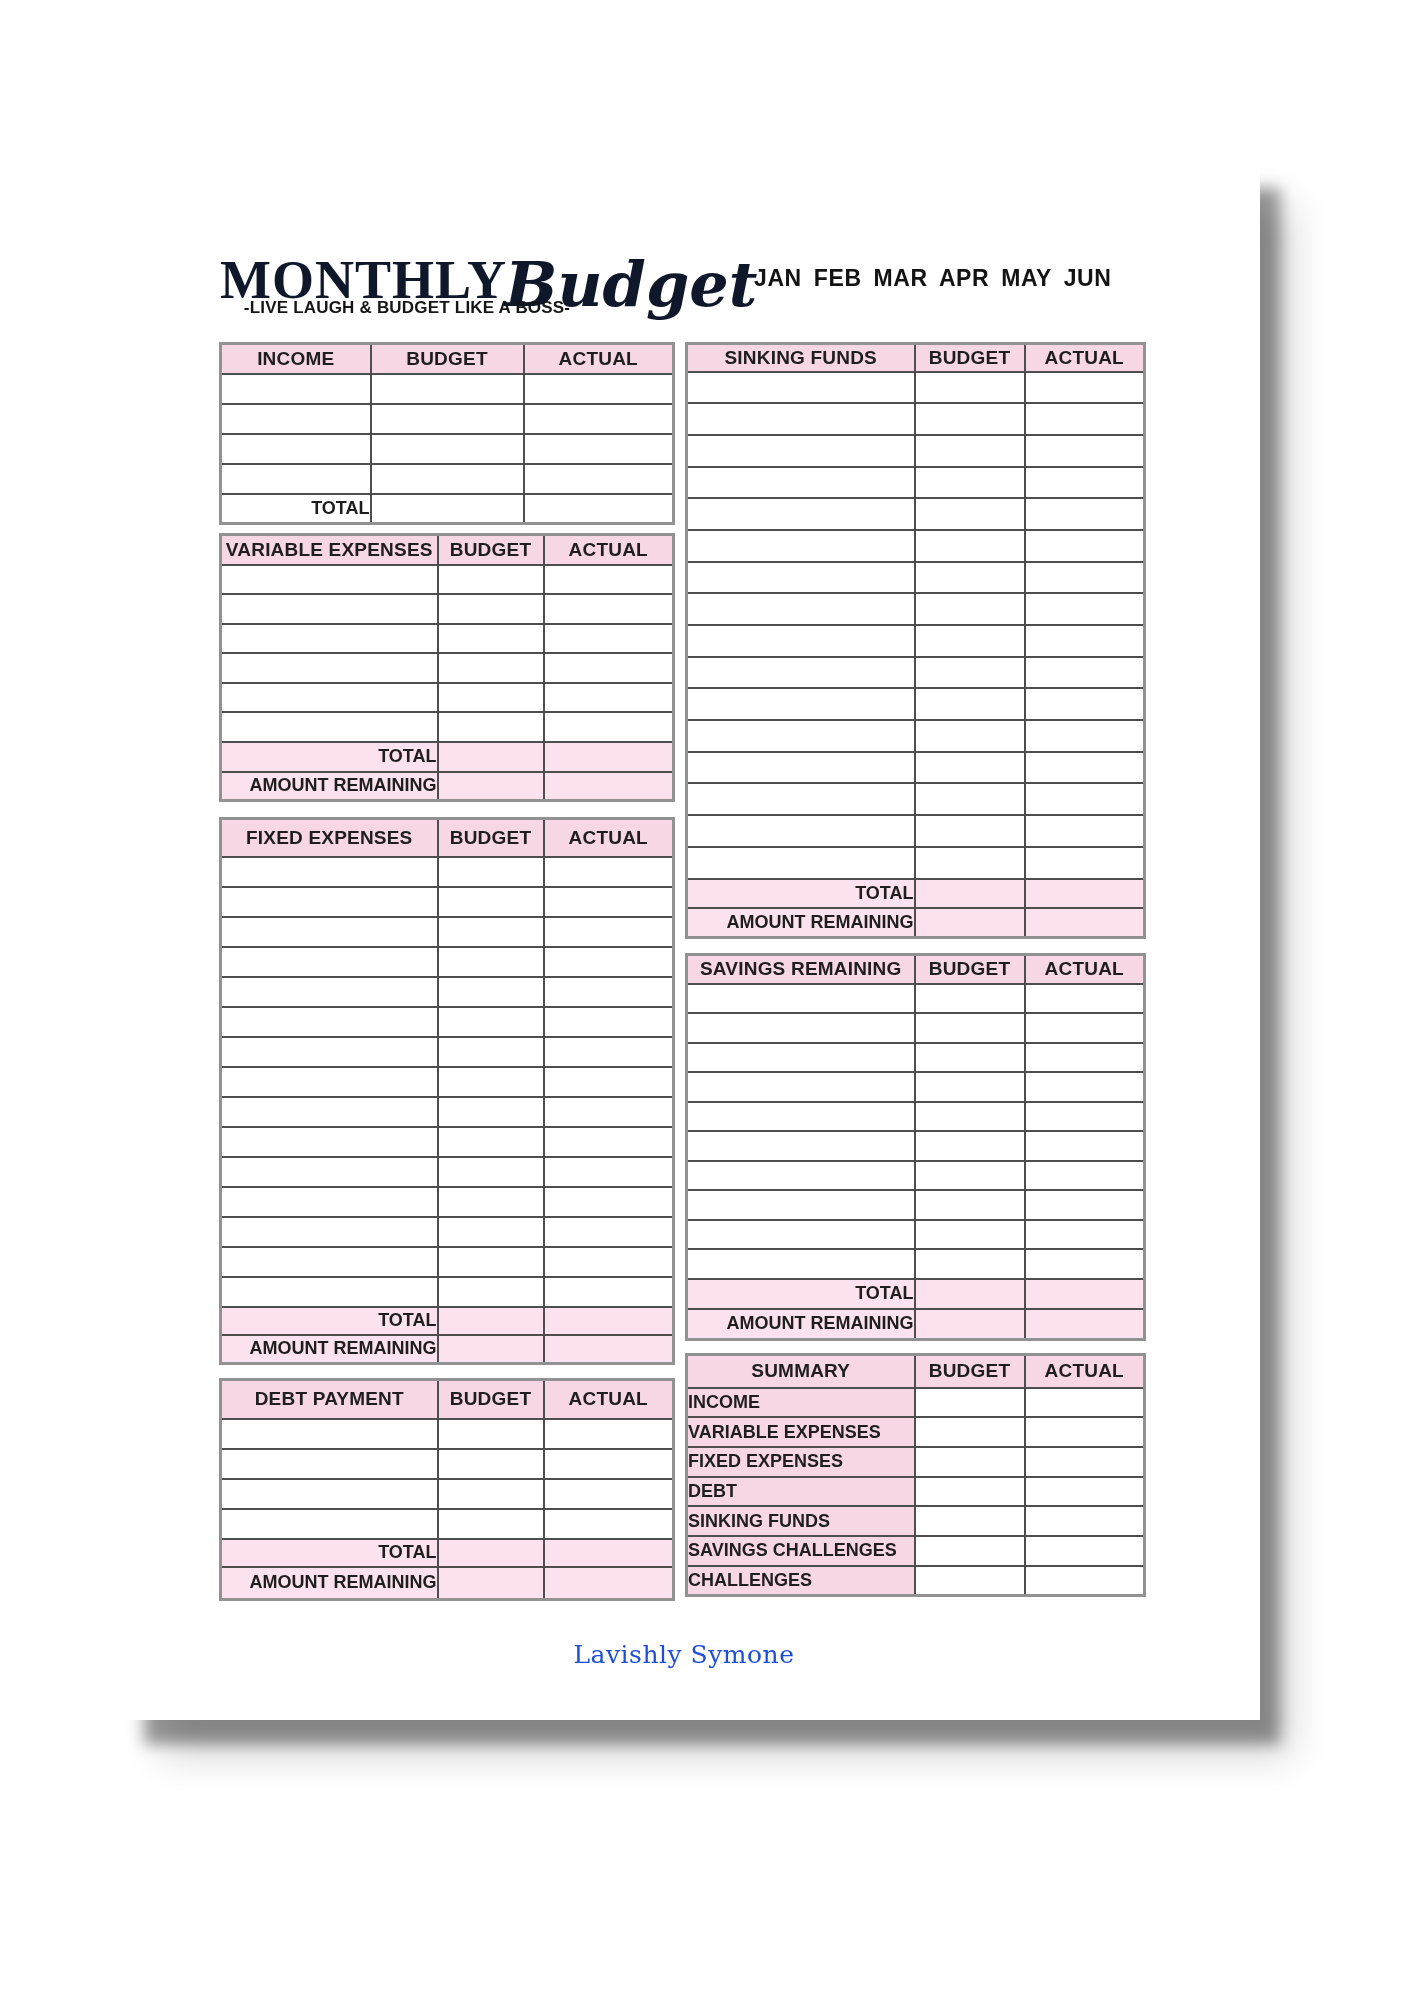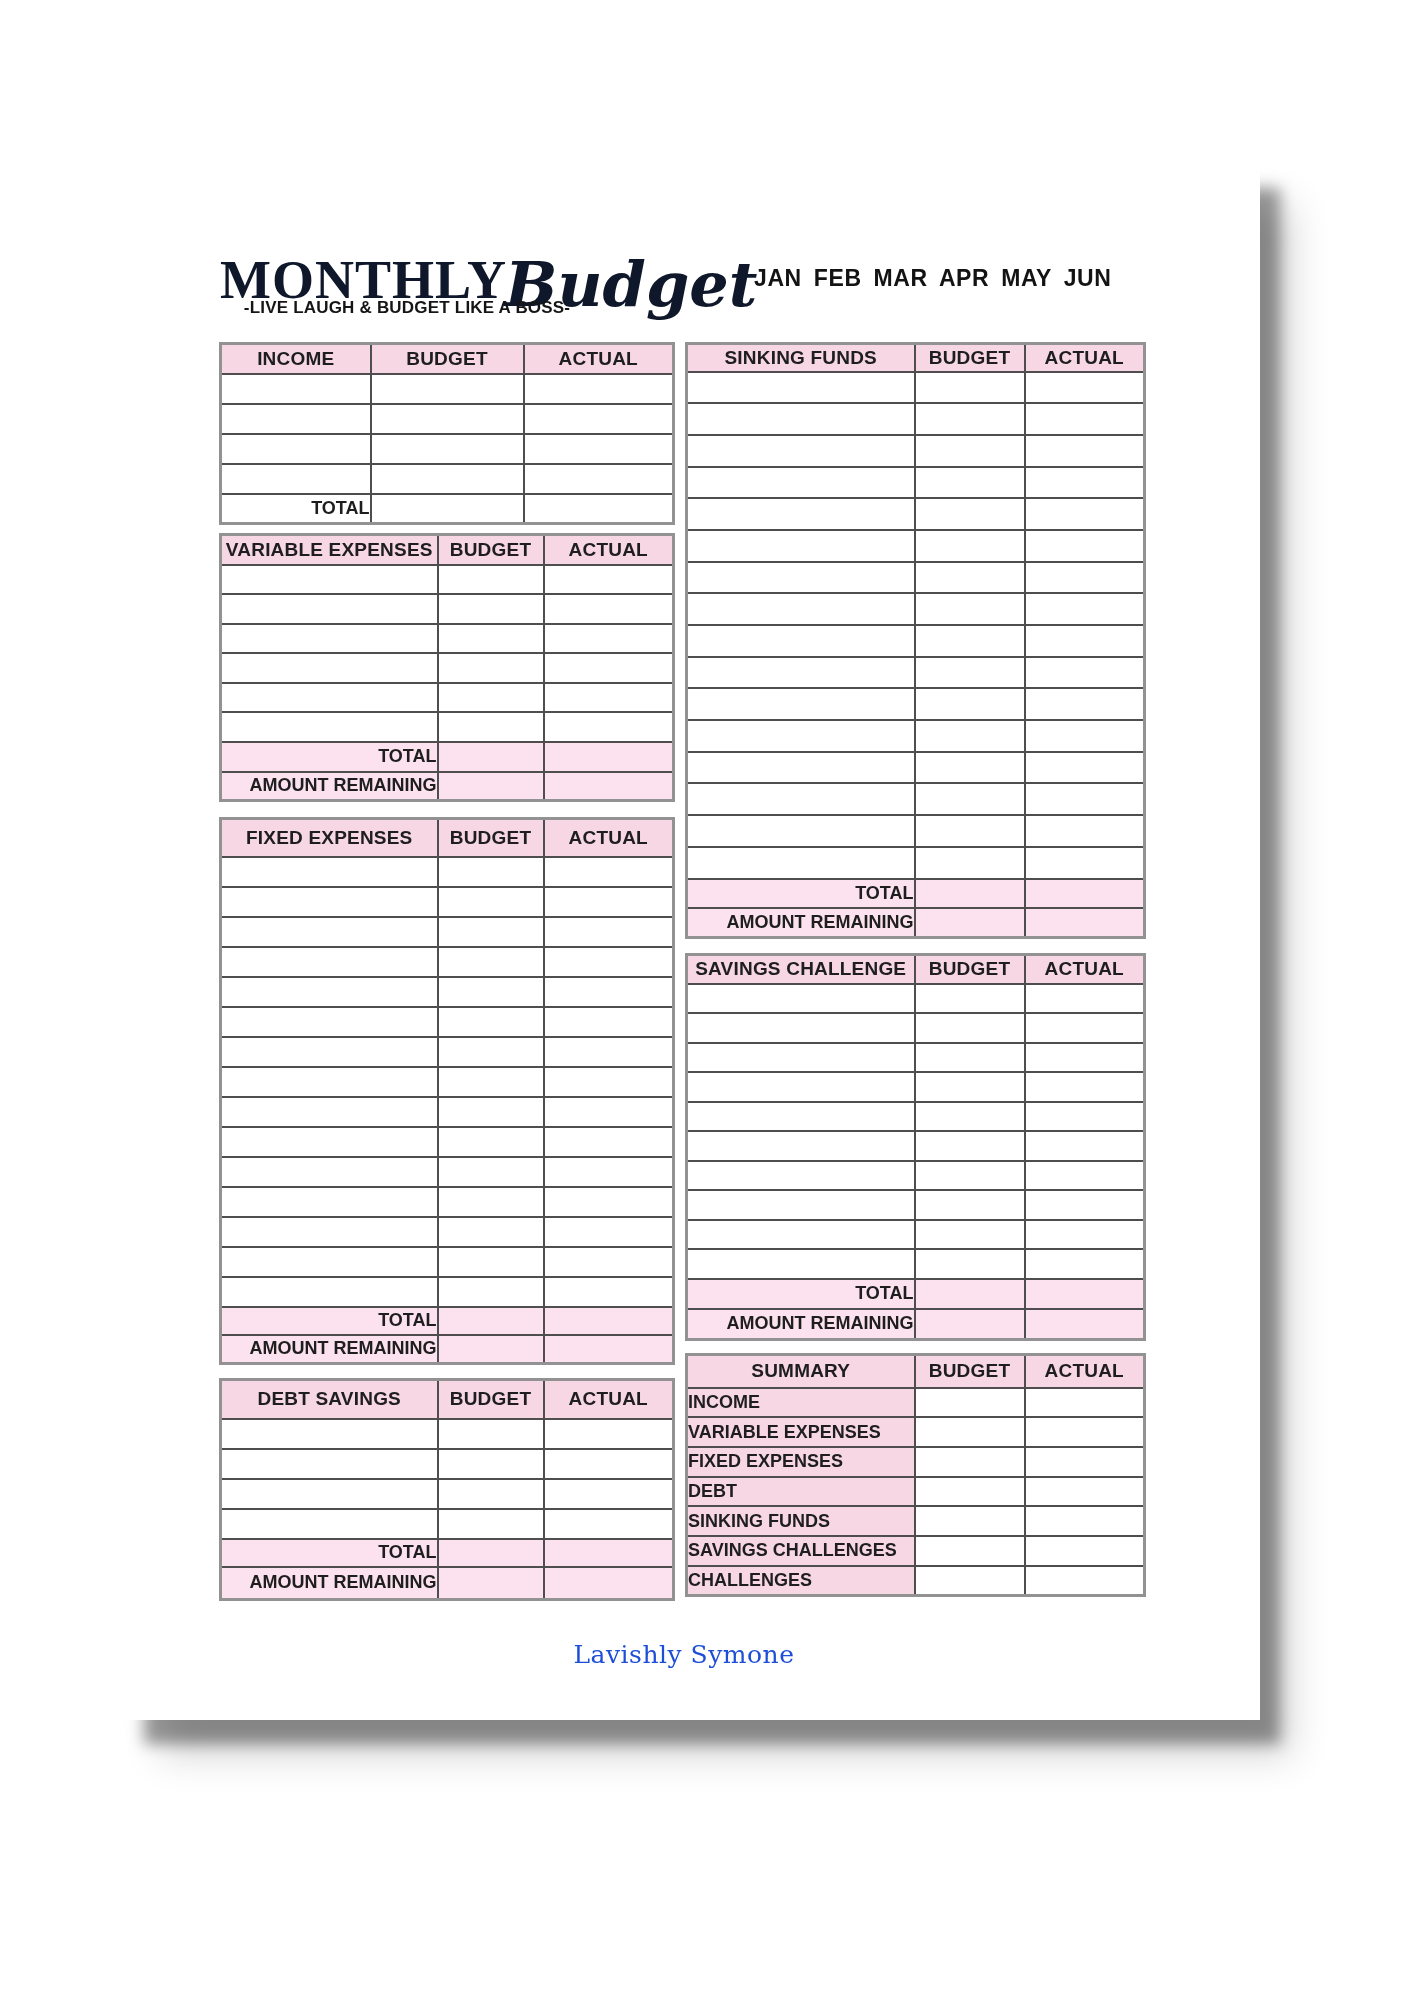--- a/index.html
+++ b/index.html
@@ -244,21 +244,21 @@
       </table>
 
     <table class="sheet" style="left:111px;top:1230px;width:453px;">
       <colgroup>
           <col style="width:217px">
           <col style="width:106px">
           <col style="width:130px">
         </colgroup>
       <tbody>
           <tr class="hdr" style="height:39px">
-        <td>DEBT SAVINGS</td>
+        <td>DEBT PAYMENT</td>
         <td>BUDGET</td>
         <td>ACTUAL</td>
       </tr>
       <tr style="height:30px">
         <td></td>
             <td></td>
             <td></td>
       </tr>
           <tr style="height:30px">
         <td></td>
@@ -394,21 +394,21 @@
       </table>
 
     <table class="sheet" style="left:577px;top:805px;width:458px;">
       <colgroup>
           <col style="width:228px">
           <col style="width:110px">
           <col style="width:120px">
         </colgroup>
       <tbody>
           <tr class="hdr" style="height:29px">
-        <td>SAVINGS CHALLENGE</td>
+        <td>SAVINGS REMAINING</td>
         <td>BUDGET</td>
         <td>ACTUAL</td>
       </tr>
       <tr style="height:29.5px">
         <td></td>
             <td></td>
             <td></td>
       </tr>
           <tr style="height:29.5px">
         <td></td>

